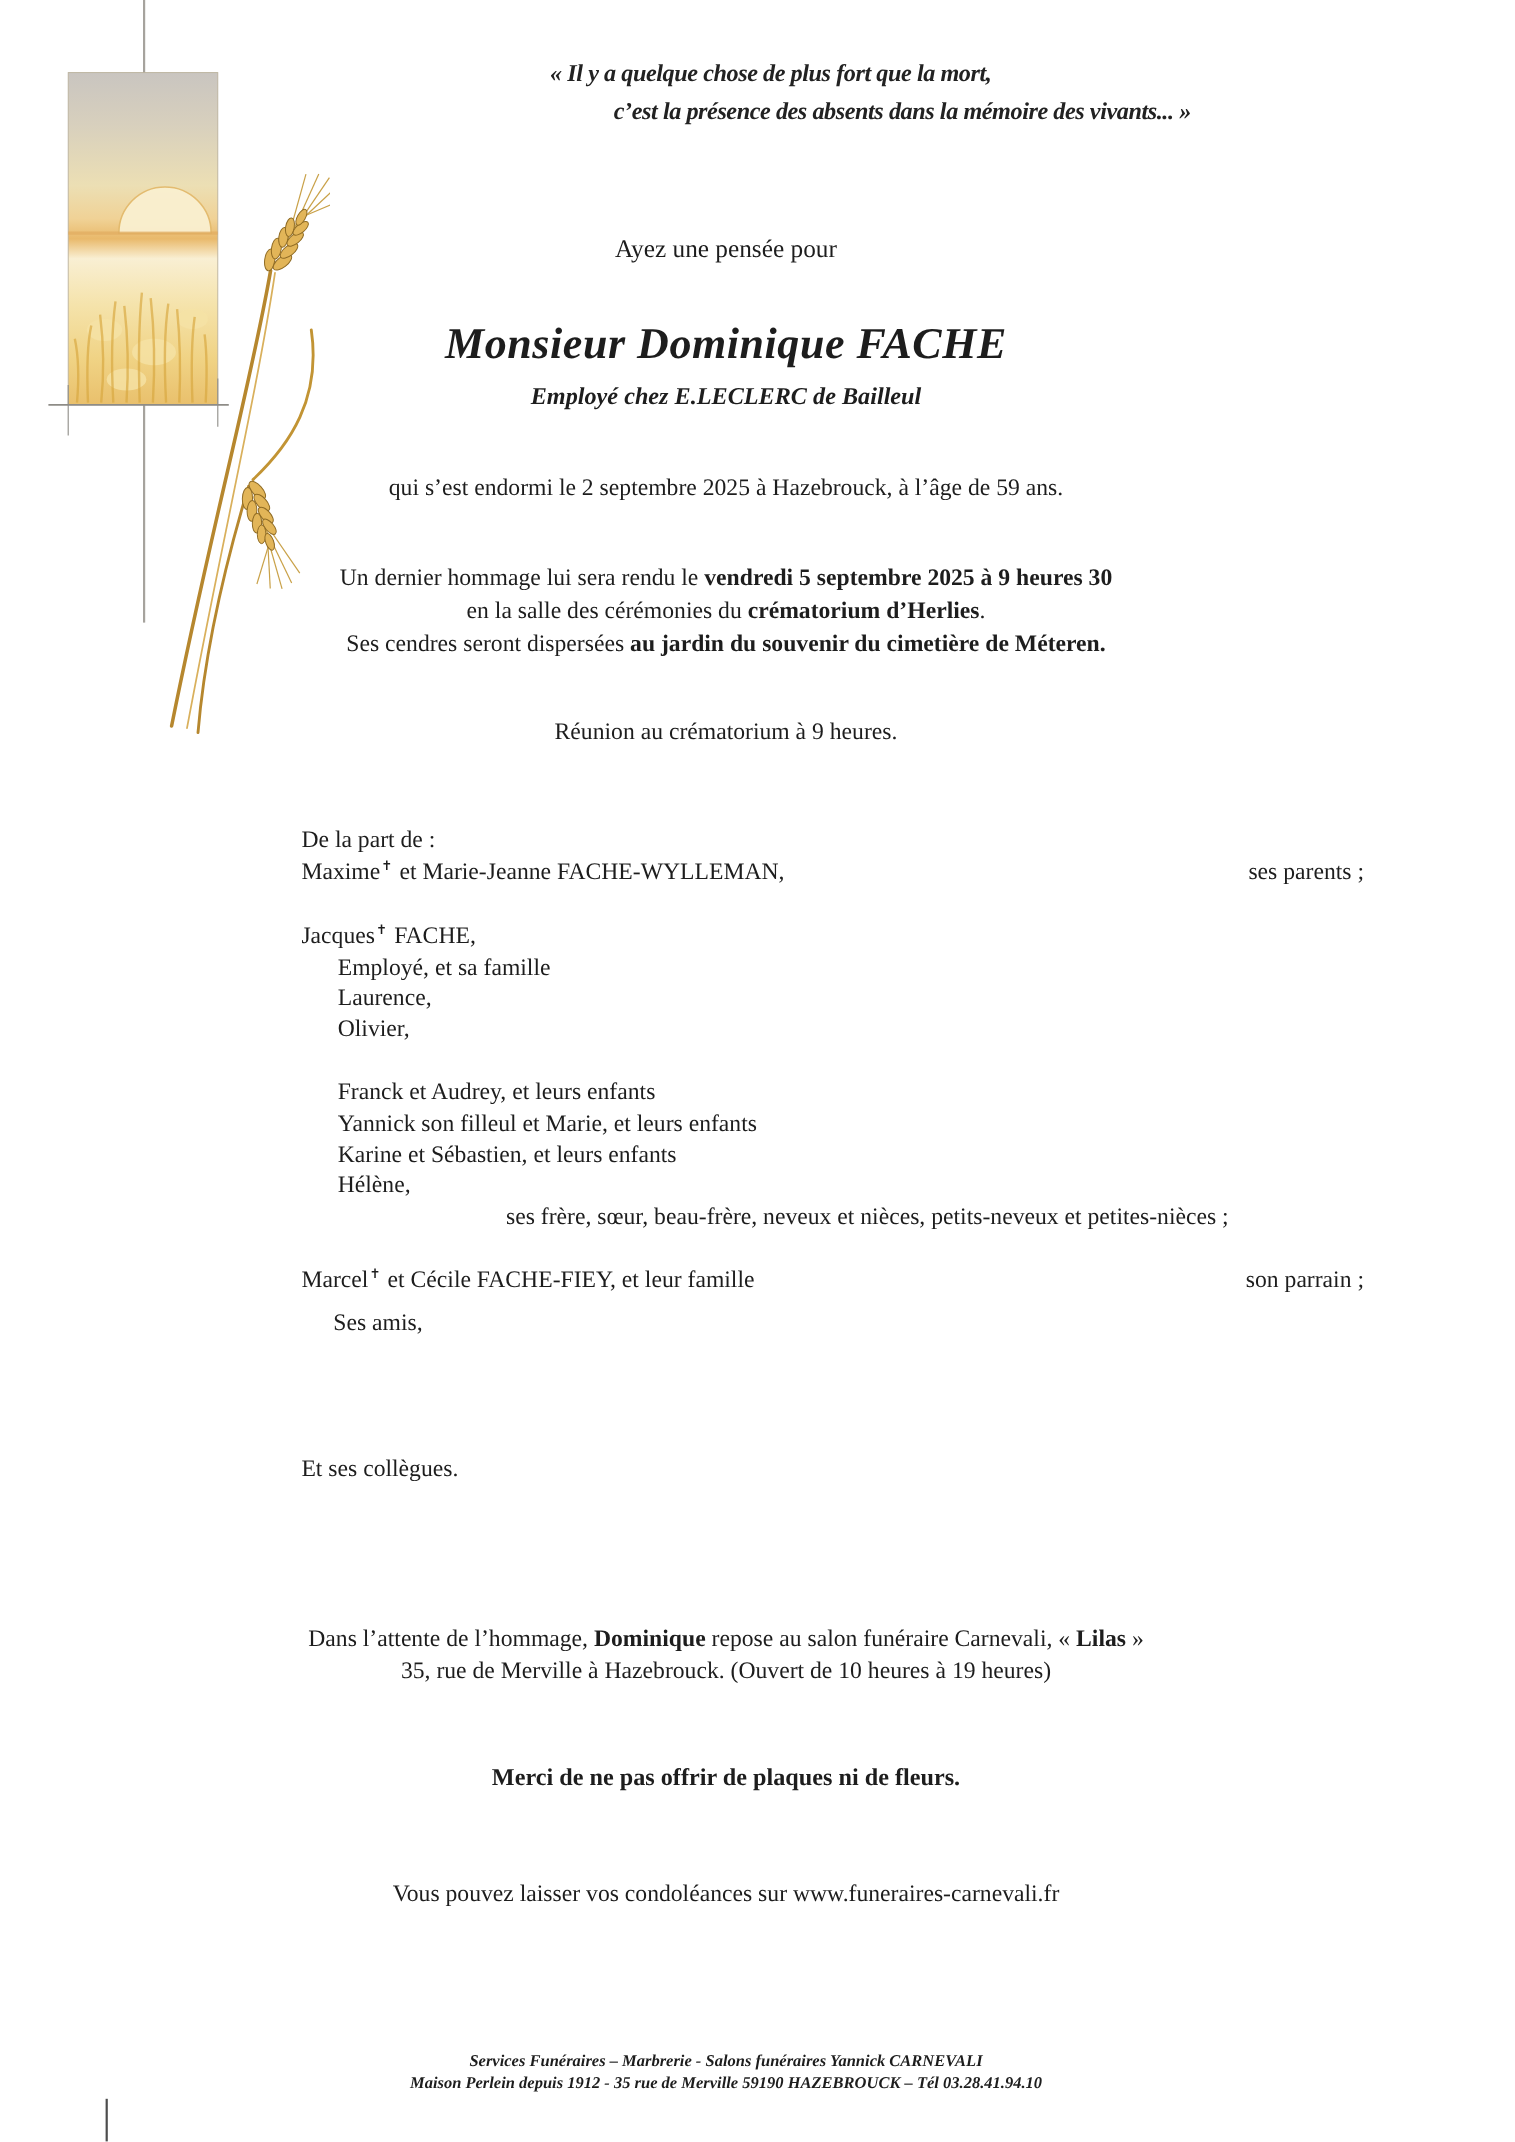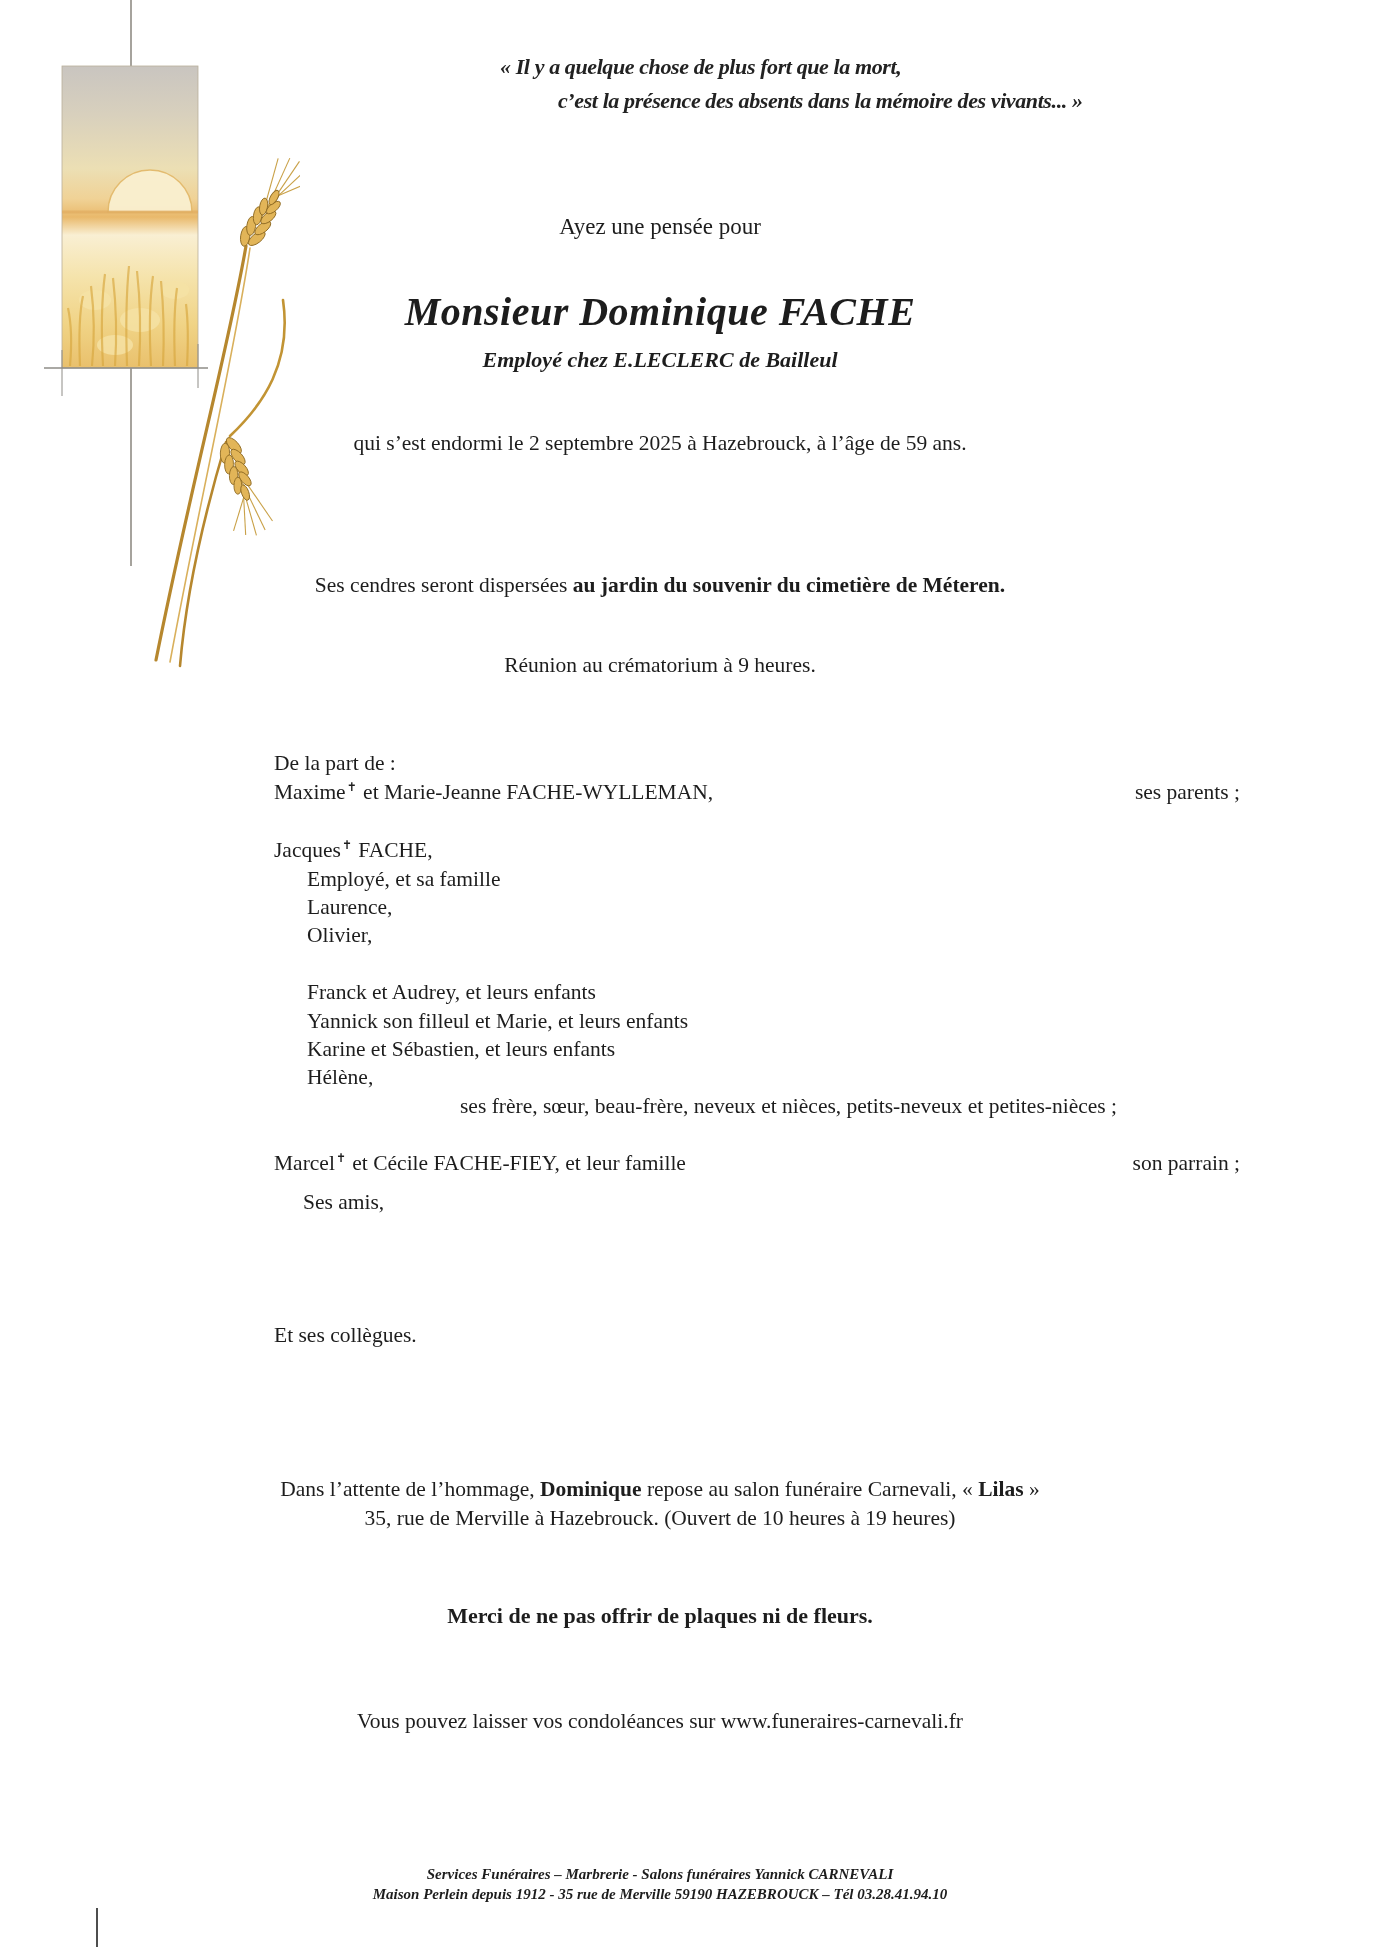--- a/index.html
+++ b/index.html
@@ -141,20 +141,22 @@
   </svg>
 
   <div class="quote q1">« Il y a quelque chose de plus fort que la mort,</div>
   <div class="quote q2">c’est la présence des absents dans la mémoire des vivants... »</div>
 
   <div class="center intro">Ayez une pensée pour</div>
   <div class="center title">Monsieur Dominique FACHE</div>
   <div class="center subtitle">Employé chez E.LECLERC de Bailleul</div>
   <div class="center death">qui s’est endormi le 2 septembre 2025 à Hazebrouck, à l’âge de 59 ans.</div>
 
+  <div class="center homm1"><span>Un dernier hommage lui sera rendu le </span><span class="b">vendredi 5 septembre 2025 à 9 heures 30</span></div>
+  <div class="center homm2"><span>en la salle des cérémonies du </span><span class="b">crématorium d’Herlies</span><span>.</span></div>
   <div class="center homm3"><span>Ses cendres seront dispersées </span><span class="b">au jardin du souvenir du cimetière de Méteren.</span></div>
   <div class="center meeting">Réunion au crématorium à 9 heures.</div>
 
   <div class="fam t-heading">De la part de :</div>
 
   <div class="fam t-parents">
     <span>Maxime</span><sup class="cx">✝</sup><span> et Marie-Jeanne FACHE-WYLLEMAN,</span>
     <span class="rel">ses parents ;</span>
   </div>
 

